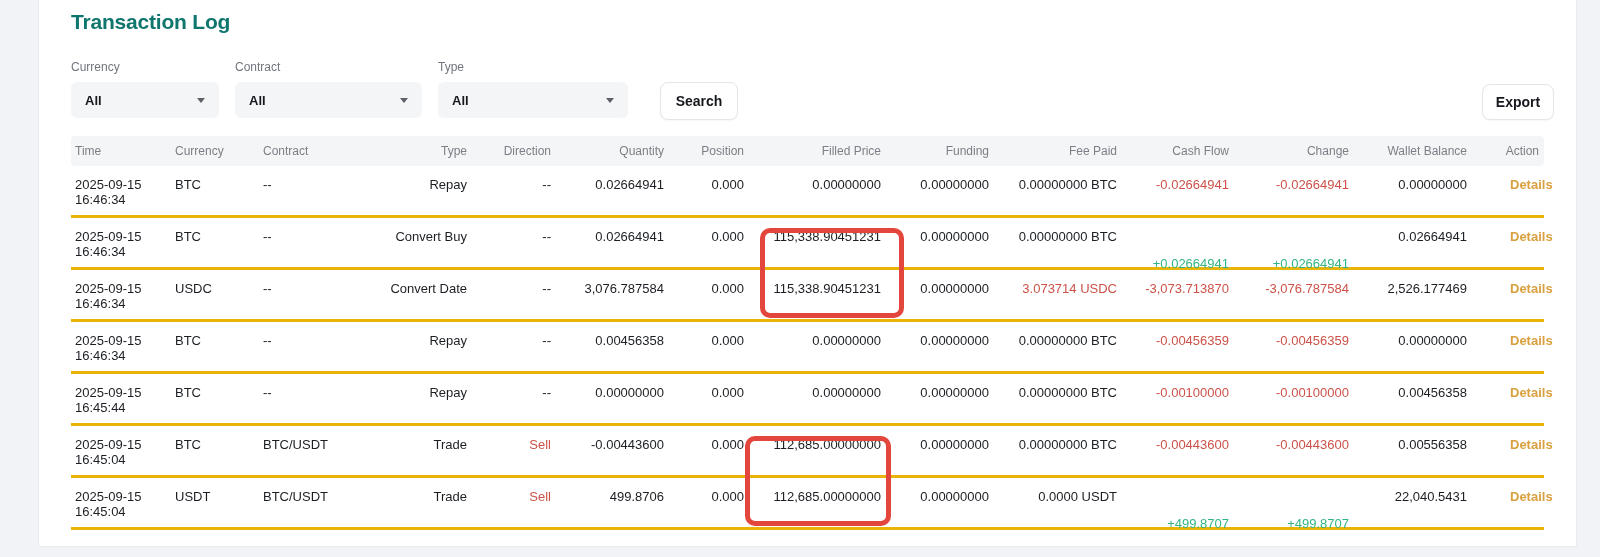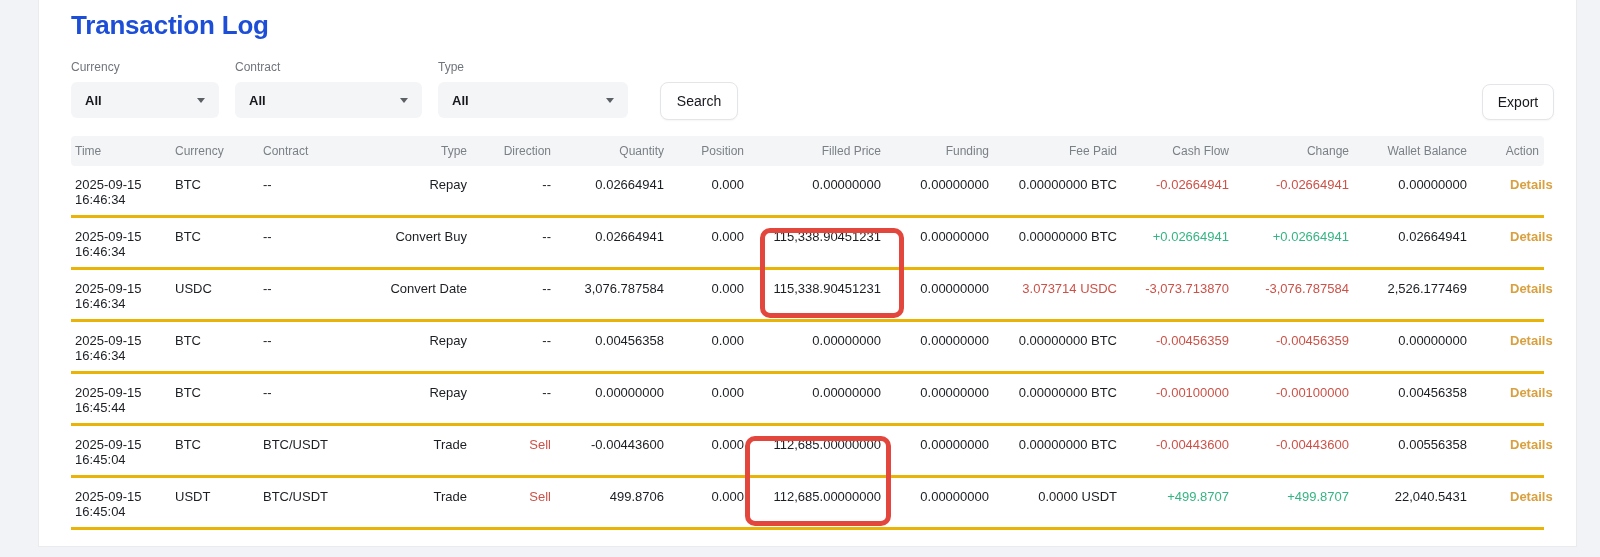--- a/index.html
+++ b/index.html
@@ -10,21 +10,21 @@
     color:#1b1e23;
     overflow:hidden;
   }
   .page { position:relative; width:1600px; height:557px; overflow:hidden; }
   .card {
     position:absolute; left:38px; top:-2px; width:1539px; height:549px;
     background:#ffffff; border:1px solid #e9ebef; border-top:none;
   }
   .title {
     position:absolute; left:32px; top:12px;
-    font-size:26px; font-weight:700; letter-spacing:-0.2px; color:#1d4ed8;
+    font-size:21px; font-weight:700; letter-spacing:-0.2px; color:#0f766e;
   }
   
   .filters { position:absolute; left:32px; top:62px; display:flex; gap:16px; }
   .fgroup { display:flex; flex-direction:column; }
   .flabel { font-size:12px; color:#70757d; height:16px; margin-bottom:6px; }
   .select, .daterange {
     height:36px; background:#f4f5f7; border-radius:6px;
     display:flex; align-items:center; padding:0 14px;
     font-size:13px; font-weight:600; color:#16181d; cursor:pointer;
   }
@@ -35,21 +35,21 @@
   .chev {
     width:0; height:0;
     border-left:4.5px solid transparent; border-right:4.5px solid transparent;
     border-top:5.5px solid #5b6066;
   }
   .daterange { width:248px; padding:0 12px; letter-spacing:1.3px; }
   .daterange .arrow { color:#9aa0a8; margin:0 10px; letter-spacing:0; font-weight:400; }
   .daterange svg { margin-left:8px; flex:none; }
   .btn {
     background:#ffffff; border:1px solid #e3e5e9; border-radius:8px;
-    font-family:inherit; font-size:14px; font-weight:400; color:#16181d;
+    font-family:inherit; font-size:14px; font-weight:700; color:#16181d;
     cursor:pointer; box-shadow:0 1px 2px rgba(20,24,32,.04);
   }
   .btn.search { margin-top:22px; height:38px; width:78px; }
   .btn.export { position:absolute; top:86px; right:22px; height:36px; width:72px; }
   
   .table { position:absolute; left:32px; top:138px; width:1473px; }
   .thead, .trow {
     display:grid;
     grid-template-columns:100px 88px 112px 96px 84px 113px 80px 137px 108px 128px 112px 120px 118px 72px;
   }
@@ -61,21 +61,21 @@
     height:52px; border-bottom:3px solid #eab308;
     align-items:start; padding-top:11px;
     font-size:13px; color:#1b1e23;
   }
   .th, .td { white-space:nowrap; }
   .left  { text-align:left; padding-left:4px; }
   .right { text-align:right; }
   .td.time { line-height:15px; }
   .td.time span { display:block; }
   .neg { color:var(--neg,#cc5248); }
-  .pos { color:var(--pos,#35b583); }
+  .pos { color:var(--pos,#35b583);margin-top:27px; }
   .details-link { color:var(--lnk,#d9a03f); font-weight:700; cursor:pointer;margin-left:43px; }
   
   .hl {
     position:absolute; border:5px solid var(--hl,#e2463c); border-radius:10px;
     pointer-events:none;
   }
   #hl1 { left:760px; top:228px; width:144px; height:90px; }
   #hl2 { left:745px; top:436px; width:146px; height:90px; }
 </style>
 </head>

